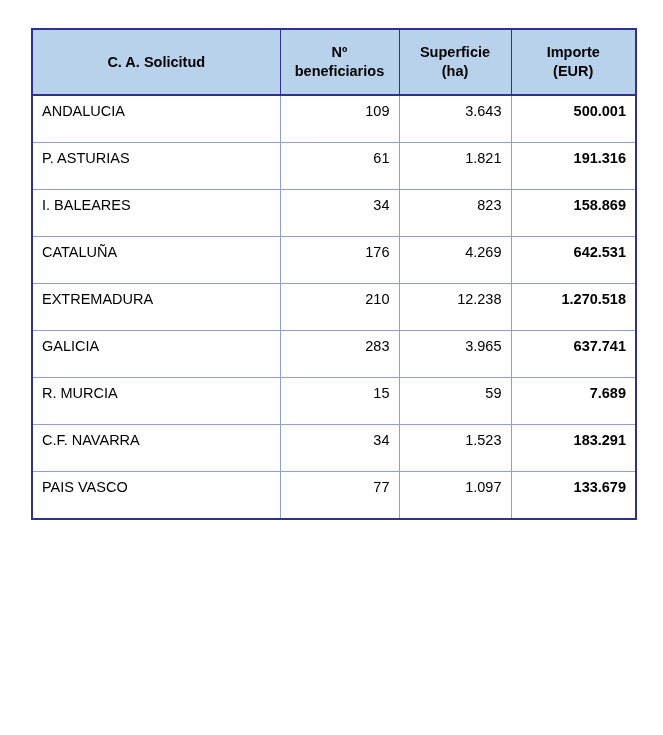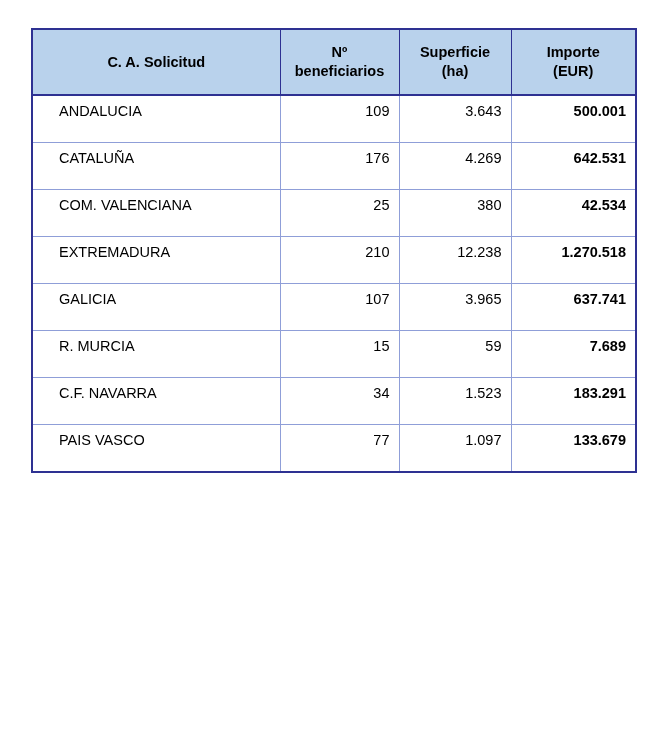--- a/index.html
+++ b/index.html
@@ -60,21 +60,21 @@
     padding-top: 7px;
     border-bottom: 1px solid #8f9ed8;
     border-right: 1px solid #8f9ed8;
     white-space: nowrap;
     overflow: hidden;
   }
   tbody td:last-child { border-right: none; font-weight: bold; }
 
   td.name-cell {
     text-align: left;
-    padding-left: 26px;
+    padding-left: 9px;
     padding-right: 4px;
   }
   td.num-cell {
     text-align: right;
     padding-right: 9px;
     padding-left: 20px;
   }
 </style>
 </head>
 <body>
@@ -105,40 +105,46 @@
       </tr>
     </thead>
     <tbody id="table-body">
         <tr>
           <td class="name-cell">ANDALUCIA</td>
           <td class="num-cell">109</td>
           <td class="num-cell">3.643</td>
           <td class="num-cell">500.001</td>
         </tr>
         <tr>
+          <td class="name-cell">P. ASTURIAS</td>
+          <td class="num-cell">61</td>
+          <td class="num-cell">1.821</td>
+          <td class="num-cell">191.316</td>
+        </tr>
+        <tr>
+          <td class="name-cell">I. BALEARES</td>
+          <td class="num-cell">34</td>
+          <td class="num-cell">823</td>
+          <td class="num-cell">158.869</td>
+        </tr>
+        <tr>
           <td class="name-cell">CATALUÑA</td>
           <td class="num-cell">176</td>
           <td class="num-cell">4.269</td>
           <td class="num-cell">642.531</td>
-        </tr>
-        <tr>
-          <td class="name-cell">COM. VALENCIANA</td>
-          <td class="num-cell">25</td>
-          <td class="num-cell">380</td>
-          <td class="num-cell">42.534</td>
         </tr>
         <tr>
           <td class="name-cell">EXTREMADURA</td>
           <td class="num-cell">210</td>
           <td class="num-cell">12.238</td>
           <td class="num-cell">1.270.518</td>
         </tr>
         <tr>
           <td class="name-cell">GALICIA</td>
-          <td class="num-cell">107</td>
+          <td class="num-cell">283</td>
           <td class="num-cell">3.965</td>
           <td class="num-cell">637.741</td>
         </tr>
         <tr>
           <td class="name-cell">R. MURCIA</td>
           <td class="num-cell">15</td>
           <td class="num-cell">59</td>
           <td class="num-cell">7.689</td>
         </tr>
         <tr>

